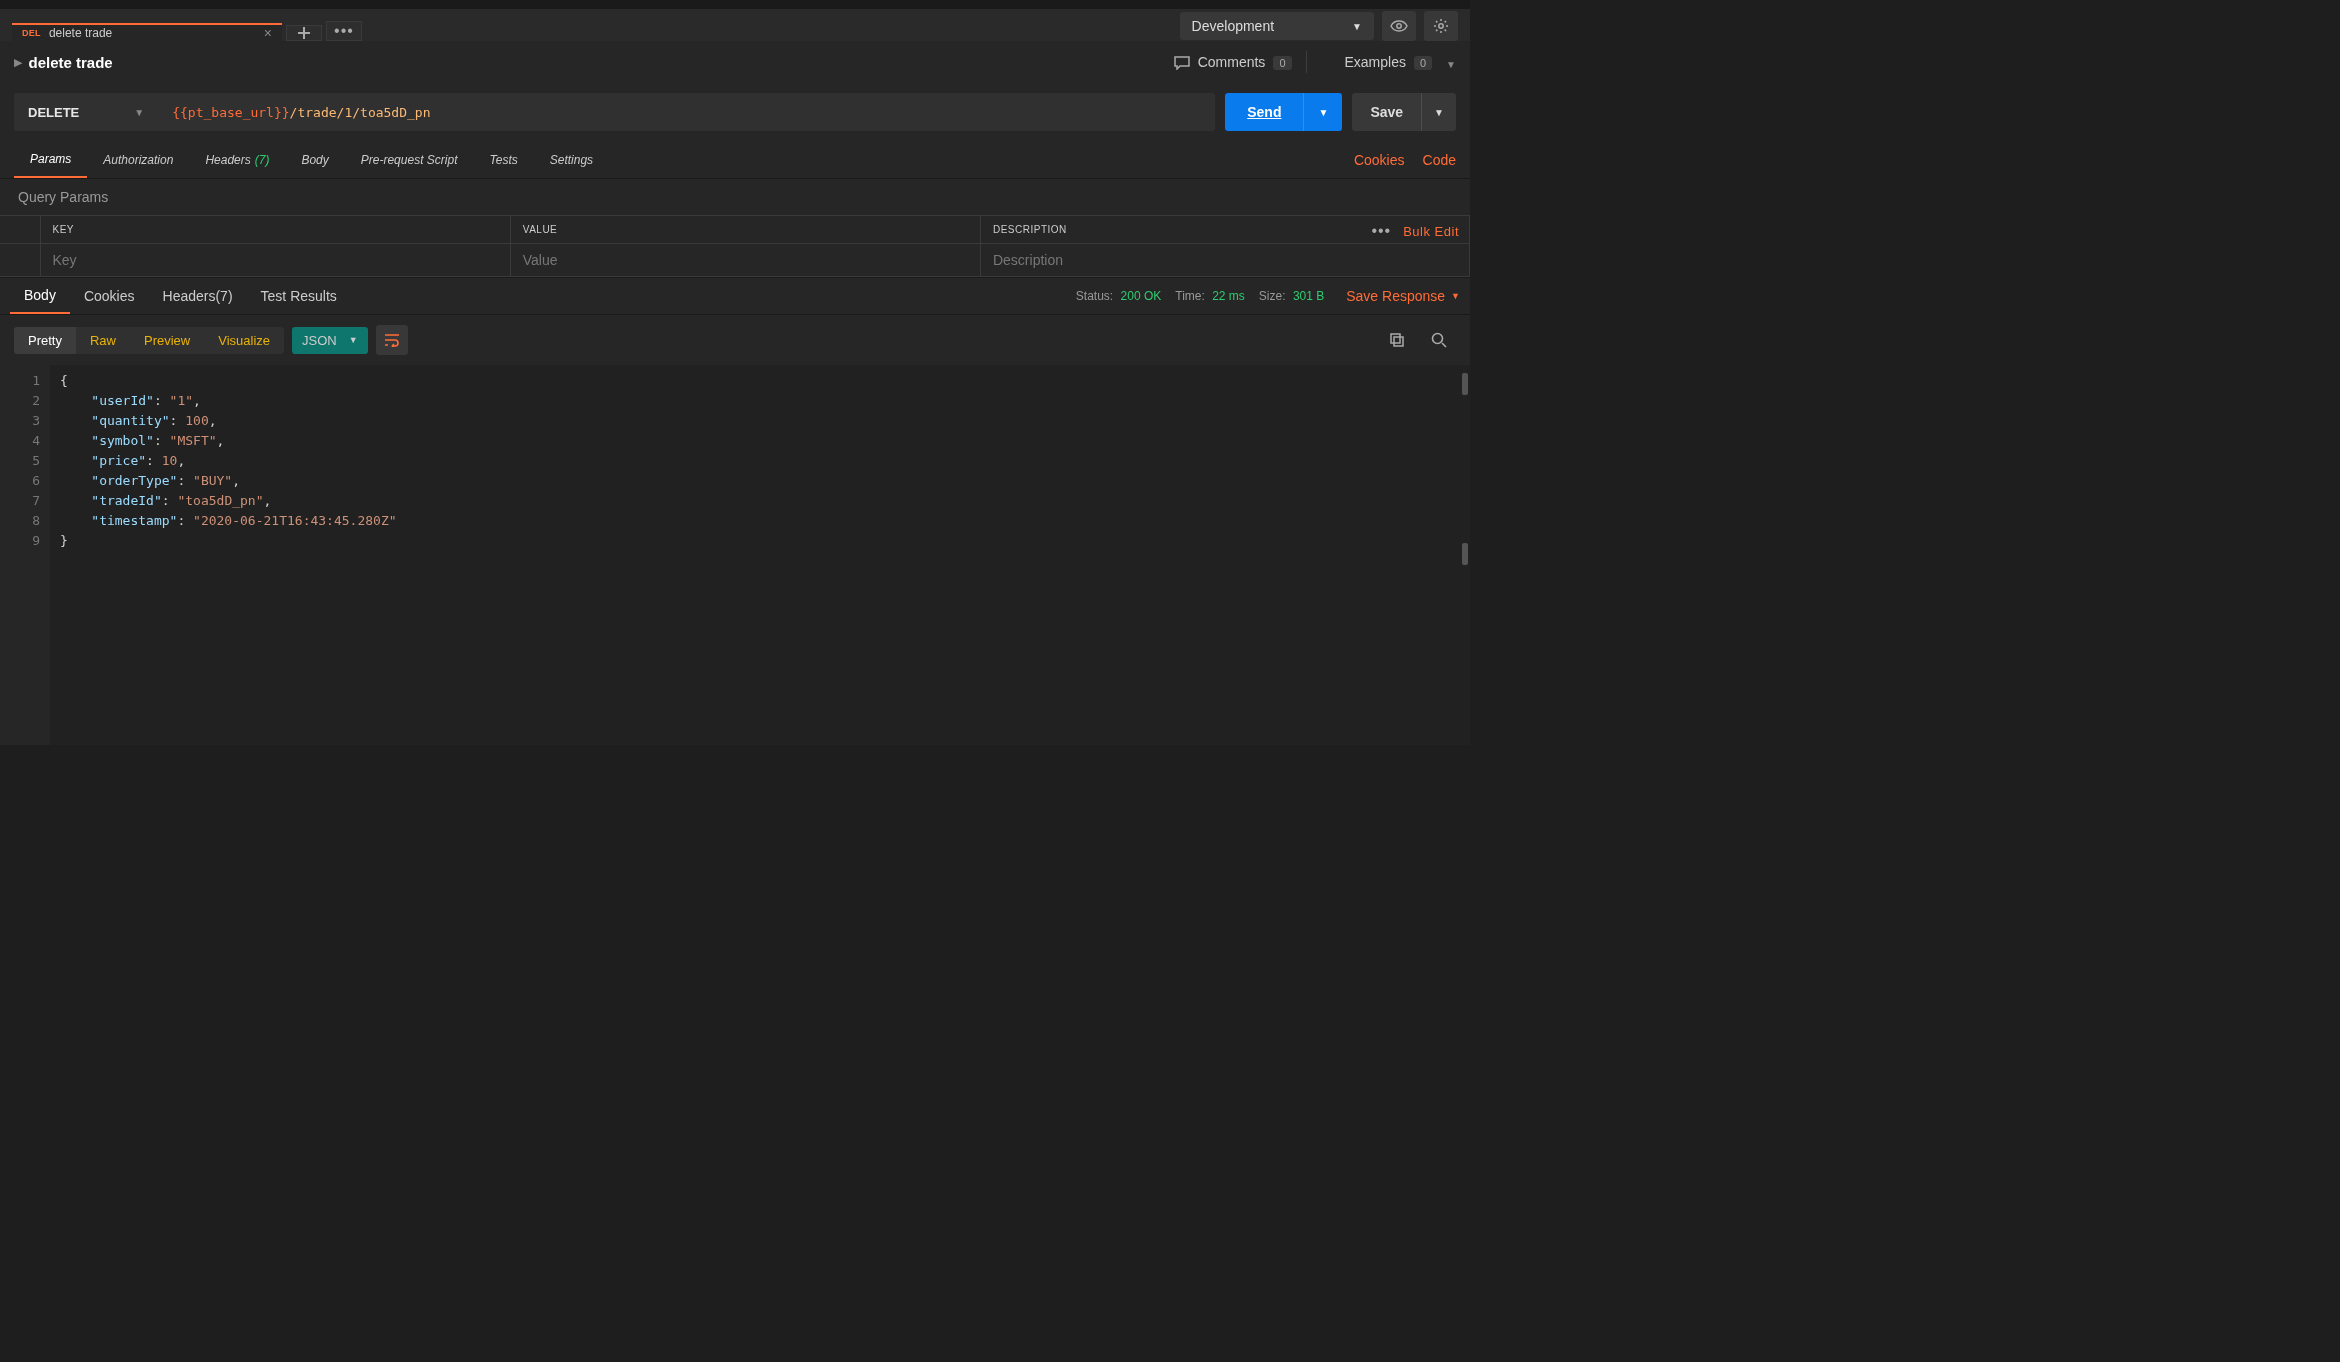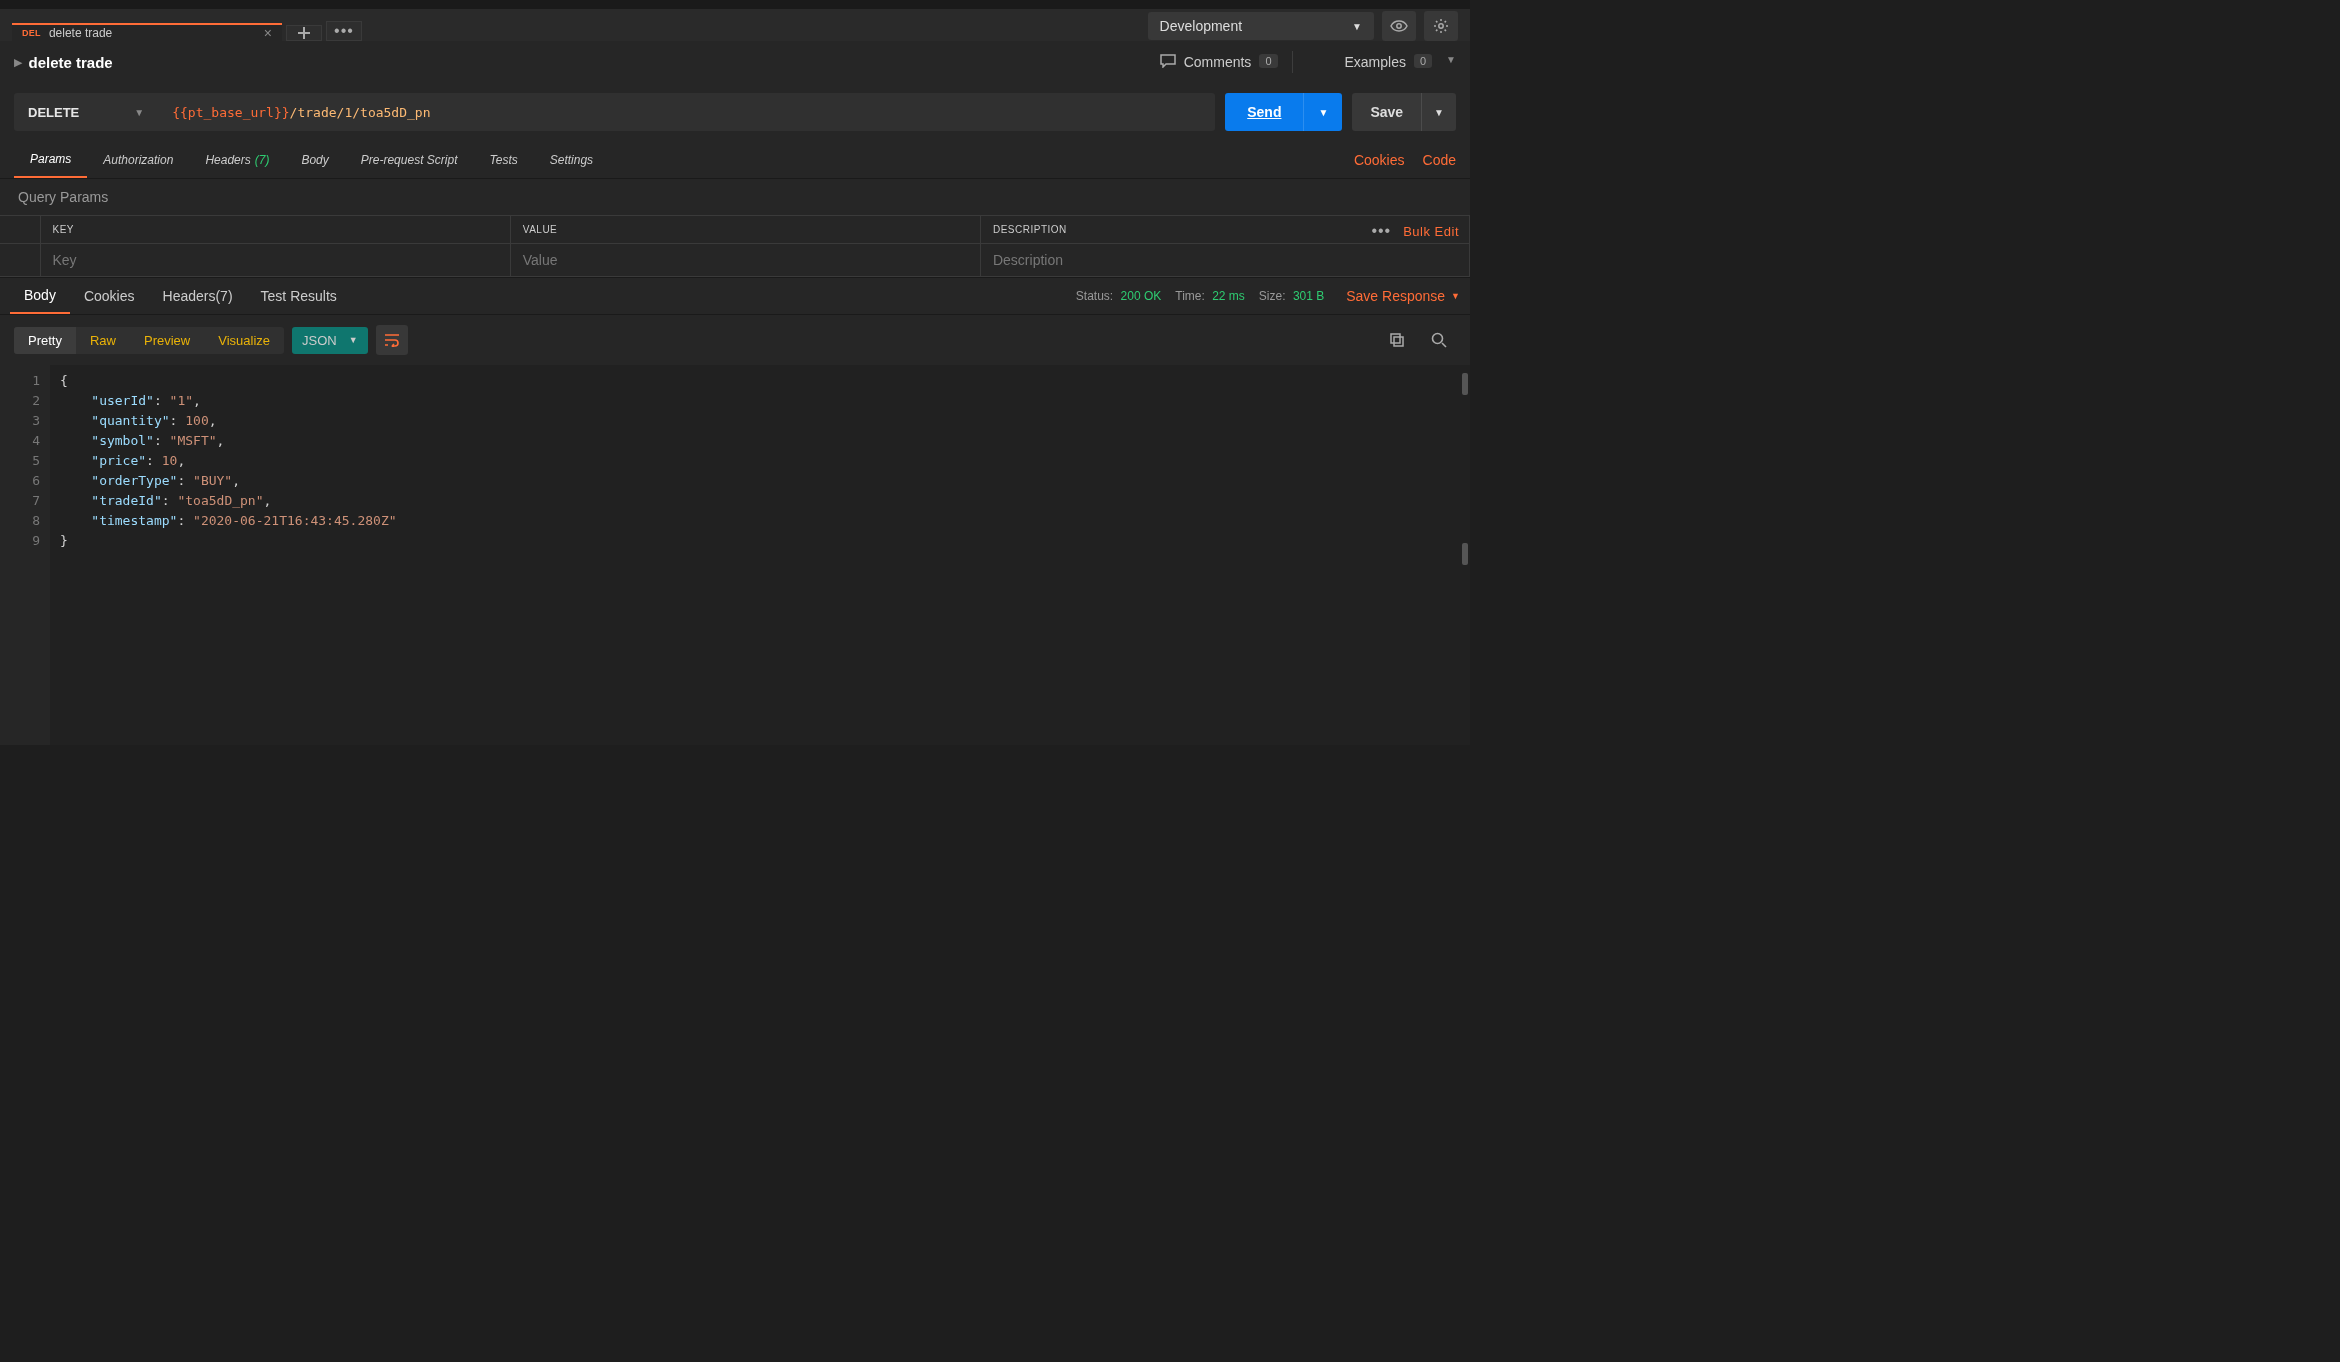--- a/index.html
+++ b/index.html
@@ -51,21 +51,21 @@
 .tabs-spacer { flex: 1; }
 .env-row {
   display: flex; align-items: center; gap: 8px;
   padding: 0 12px;
   background: #2a2a2a;
 }
 .env-select {
   background: #383838;
   padding: 6px 12px;
   display: flex; align-items: center;
-  gap: 110px;
+  gap: 78px;
   border-radius: 3px;
   color: #ddd;
   font-size: 14px;
 }
 .icon-btn {
   width: 34px; height: 30px;
   background: #383838;
   border-radius: 3px;
   display: flex; align-items: center; justify-content: center;
   color: #aaa;
@@ -76,23 +76,23 @@
 .req-title-row {
   height: 42px;
   display: flex; align-items: center;
   padding: 0 14px;
   background: #262626;
 }
 .req-title-row .caret { color: #888; margin-right: 6px; font-size: 11px;}
 .req-title-row .title { color: #fff; font-weight: 600; font-size: 15px; }
 .req-title-spacer { flex: 1; }
 .comments, .examples {
-  display: flex; align-items: flex-start; gap: 8px;
+  display: flex; align-items: flex-end; gap: 8px;
   color: #ccc; font-size: 14px;
-  margin-left: 18px;
+  margin-left: 4px;
   padding-left: 20px;
 }
 .count-badge { background: #3a3a3a; padding: 1px 6px; border-radius: 3px; font-size: 11px; color: #aaa;}
 .vdiv { width: 1px; height: 22px; background: #3d3d3d; margin: 0 14px; }
 .dropdown-caret { color: #888; font-size: 10px; margin-left: 6px;}
 
 
 .url-row {
   display: flex; align-items: stretch;
   padding: 10px 14px 10px 14px;

